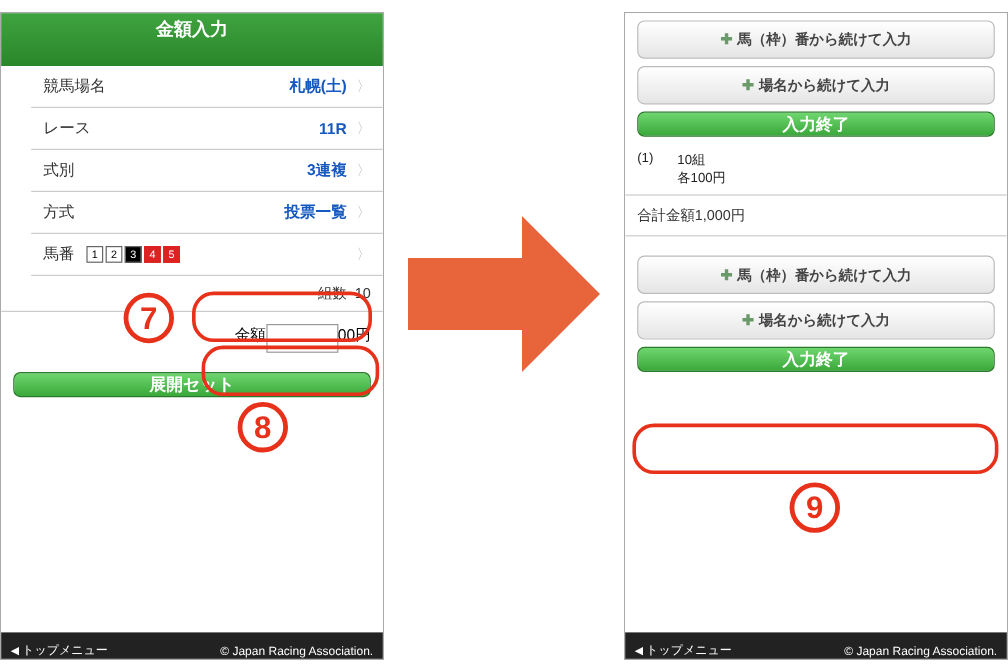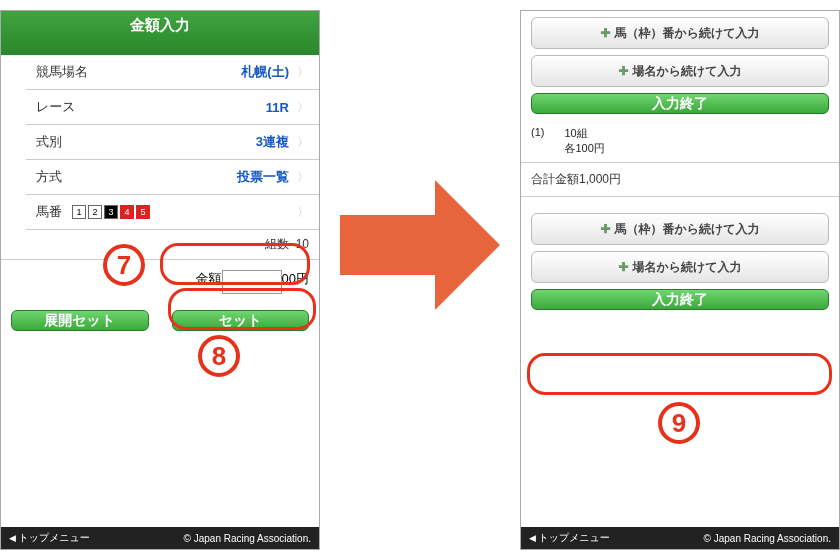--- a/index.html
+++ b/index.html
@@ -24,21 +24,21 @@
   .kingaku-row { display: flex; justify-content: flex-end; padding: 10px 10px; gap: 0; font-size: 13px; margin-left: 20px; }
   .kingaku-row input { width: 60px; height: 24px; border: 1px solid #999; padding: 0 4px; text-align: right; }
   .btnrow { display: flex; gap: 23px; padding: 6px 10px; }
   .btn { flex: 1; height: 21px; border-radius: 6px; border: 1px solid #2a7a2a; background: linear-gradient(#6fd66f, #3aa83a); color: #fff; font-weight: bold; font-size: 14px; display: flex; align-items: center; justify-content: center; cursor: pointer; }
   .secbtn { margin: 6px 10px; height: 32px; border-radius: 6px; border: 1px solid #bbb; background: linear-gradient(#fff, #e5e5e5); color: #444; font-size: 12px; font-weight: bold; display: flex; align-items: center; justify-content: center; gap: 4px; cursor: pointer; }
   .plus { color: #6a9a6a; font-weight: bold; }
   .section-label { background: #888; color: #fff; font-size: 11px; padding: 4px 8px; }
   .ticket { padding: 6px 10px; font-size: 11px; border-bottom: 1px solid #ccc; display: flex; gap: 20px; color: #222; }
   .ticket .c1 { width: 100px; }
   .total { display: flex; padding: 8px 10px; font-size: 12px; color: #333; border-bottom: 1px solid #ccc; }
-  .footer { background: #222; color: #fff; font-size: 10px; height: 22px; display: flex; align-items: center; justify-content: space-between; padding: 0 8px; gap: 13px; }
+  .footer { background: #222; color: #fff; font-size: 10px; height: 22px; display: flex; align-items: flex-end; justify-content: space-between; padding: 0 8px; gap: 13px; }
   .footer .tm::before { content: "◀ "; font-size: 9px; }
   .arrow { position: absolute; left: 340px; top: 180px; width: 160px; height: 130px; }
   .arrow-shaft { position: absolute; left: 0; top: 35px; width: 100px; height: 60px; background: #e8653c; }
   .arrow-head { position: absolute; left: 95px; top: 0; width: 0; height: 0; border-top: 65px solid transparent; border-bottom: 65px solid transparent; border-left: 65px solid #e8653c; }
   .callout { position: absolute; border: 3px solid #e8311a; border-radius: 18px; pointer-events: none; }
   .co7 { left: 160px; top: 243px; width: 150px; height: 42px; }
   .co8 { left: 168px; top: 288px; width: 148px; height: 42px; }
   .co9 { left: 527px; top: 353px; width: 305px; height: 42px; }
   .circnum { position: absolute; width: 42px; height: 42px; border: 4px solid #e8311a; border-radius: 50%; background: #fff; color: #e8311a; font-weight: bold; font-size: 26px; display: flex; align-items: center; justify-content: center; }
   .n7 { left: 103px; top: 244px; }
@@ -95,21 +95,20 @@
     <div class="kumisuu">
       <span>組数</span>&nbsp;&nbsp;<span>10</span>
     </div>
     <div class="kingaku-row">
       <span>金額</span>
       <input type="text" style="">
       <span>00円</span>
     </div>
     <div class="btnrow">
       <div class="btn">展開セット</div>
-      <div class="btn">セット</div>
     </div>
   </div>
   <div class="footer">
     <span class="tm">トップメニュー</span>
     <span>© Japan Racing Association.</span>
   </div>
 </div>
 
 <div class="arrow">
   <div class="arrow-shaft"></div>

